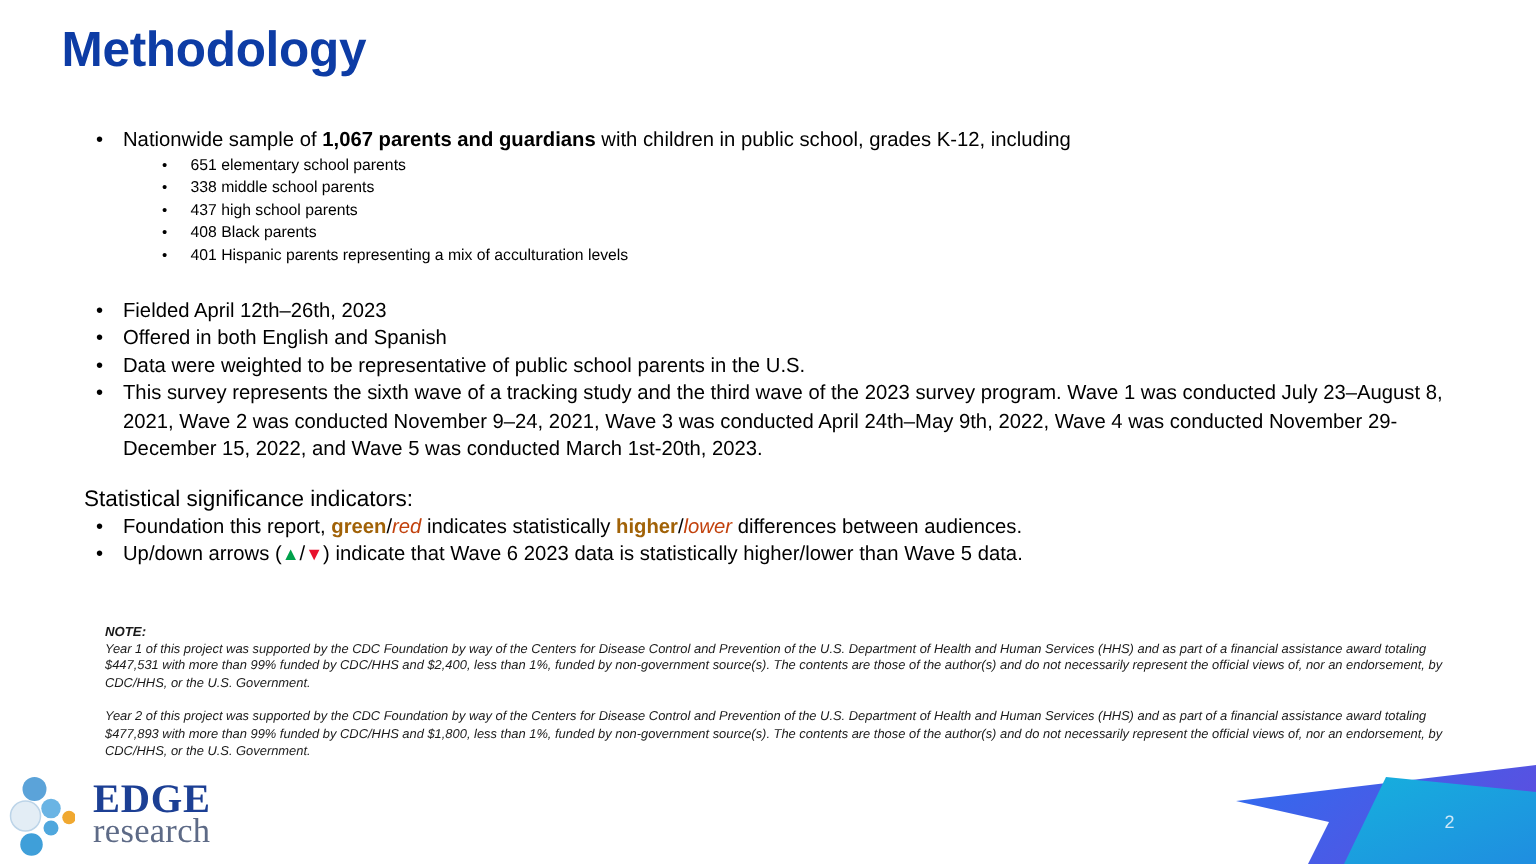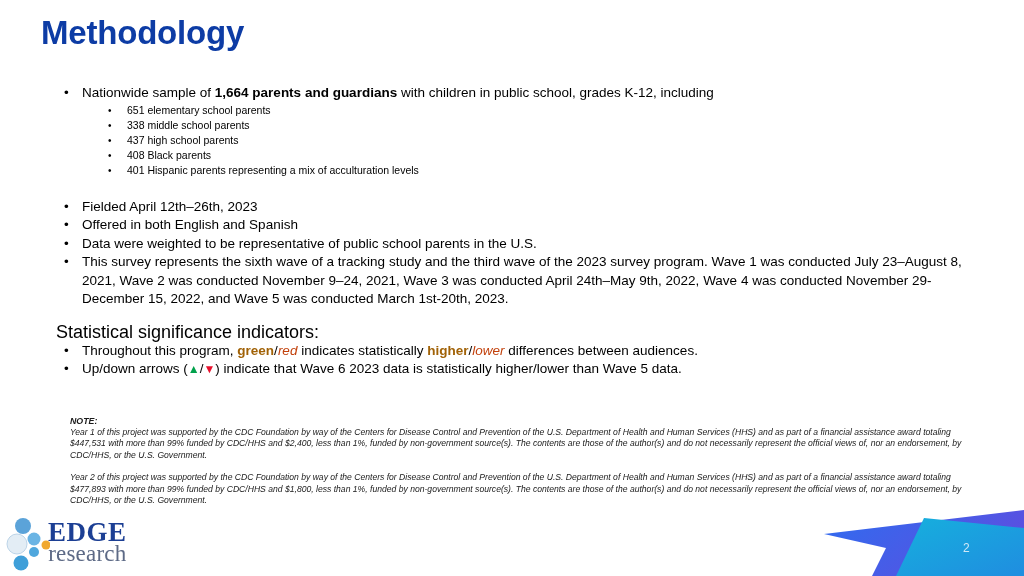--- a/index.html
+++ b/index.html
@@ -44,21 +44,21 @@
   .section-head {
     font-size: 13.5px;
     font-weight: bold;
     line-height: 17px;
     color: #000;
     margin-bottom: 1px;
   }
 
   .section-head.plain {
     font-weight: normal;
-    font-size: 18px;
+    font-size: 15px;
   }
 
   
   .b1 {
     position: relative;
     padding-left: 26px;
     font-size: 13.5px;
     line-height: 18.5px;
     color: #000;
   }
@@ -127,23 +127,22 @@
   .logo {
     position: absolute;
     left: 6px;
     top: 517px;
     width: 152px;
     height: 54px;
   }
   .logo svg { display: block; }
   .logo-wordmark {
     position: absolute;
-    left: 42px;
+    left: 56px;
     top: 2px;
-    text-align: center;
   }
   .logo-edge {
     font-family: "Liberation Serif", serif;
     font-size: 27px;
     font-weight: bold;
     color: #1c3f94;
     letter-spacing: 0.5px;
     line-height: 27px;
   }
   .logo-research {
@@ -179,21 +178,21 @@
 
 <div id="slide">
 
   <div class="title">Methodology</div>
 
   <div class="body">
 
 
     <div class="b1">
       <span class="mk">•</span>
-      <span>Nationwide sample of </span><b>1,664 parents and guardians</b><span> with children in public school, grades K-12, including</span>
+      <span>Nationwide sample of </span><b>1,067 parents and guardians</b><span> with children in public school, grades K-12, including</span>
     </div>
 
     <div class="b2">
       <span class="mk">•</span>
       <span>651 elementary school parents</span>
     </div>
     <div class="b2">
       <span class="mk">•</span>
       <span>338 middle school parents</span>
     </div>
@@ -229,21 +228,21 @@
       <span class="mk">•</span>
       <span>This survey represents the sixth wave of a tracking study and the third wave of the 2023 survey program. Wave 1 was conducted July 23–August 8, 2021, Wave 2 was conducted November 9–24, 2021, Wave 3 was conducted April 24th–May 9th, 2022, Wave 4 was conducted November 29-December 15, 2022, and Wave 5 was conducted March 1st-20th, 2023.</span>
     </div>
 
     <div class="gap-mid"></div>
 
     <div class="section-head plain">Statistical significance indicators:</div>
 
     <div class="b1">
       <span class="mk">•</span>
-      <span>Throughout this program, </span><span class="green">green</span><span>/</span><span class="red">red</span><span> indicates statistically </span><span class="green">higher</span><span>/</span><span class="red">lower</span><span> differences between audiences.</span>
+      <span>Foundation this report, </span><span class="green">green</span><span>/</span><span class="red">red</span><span> indicates statistically </span><span class="green">higher</span><span>/</span><span class="red">lower</span><span> differences between audiences.</span>
     </div>
 
     <div class="b1">
       <span class="mk">•</span>
       <span>Up/down arrows (</span><span class="tri-up">▲</span><span>/</span><span class="tri-down">▼</span><span>) indicate that Wave 6 2023 data is statistically higher/lower than Wave 5 data.</span>
     </div>
 
   </div>
 
   <div class="note">

